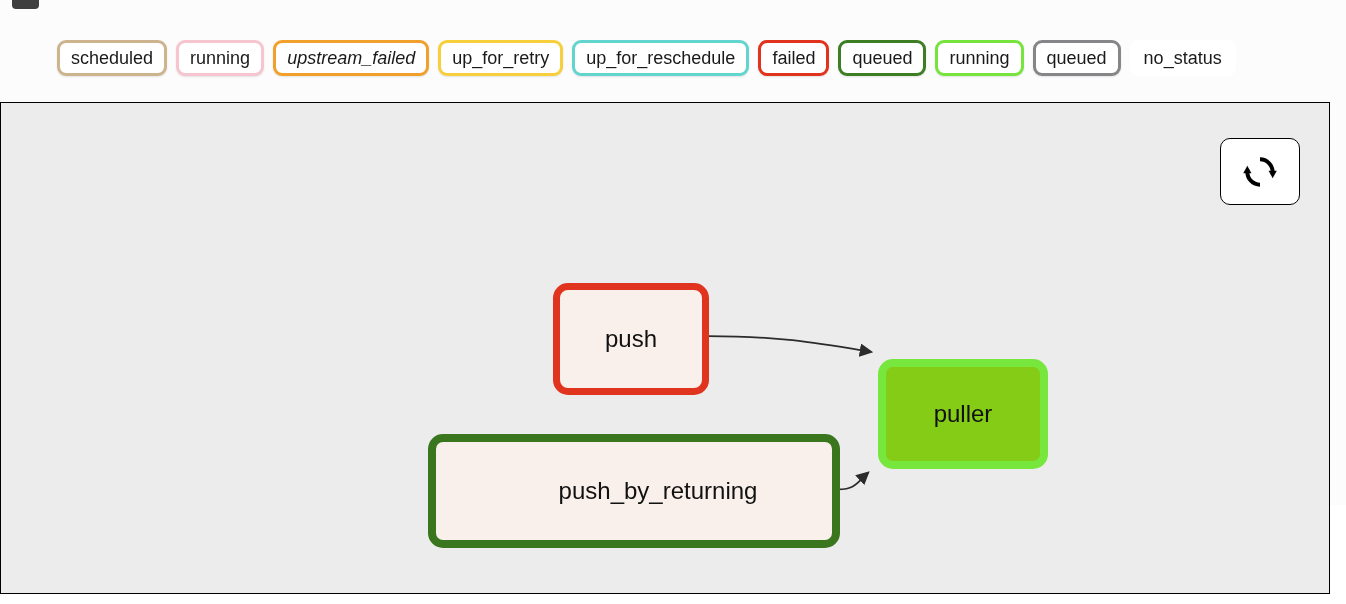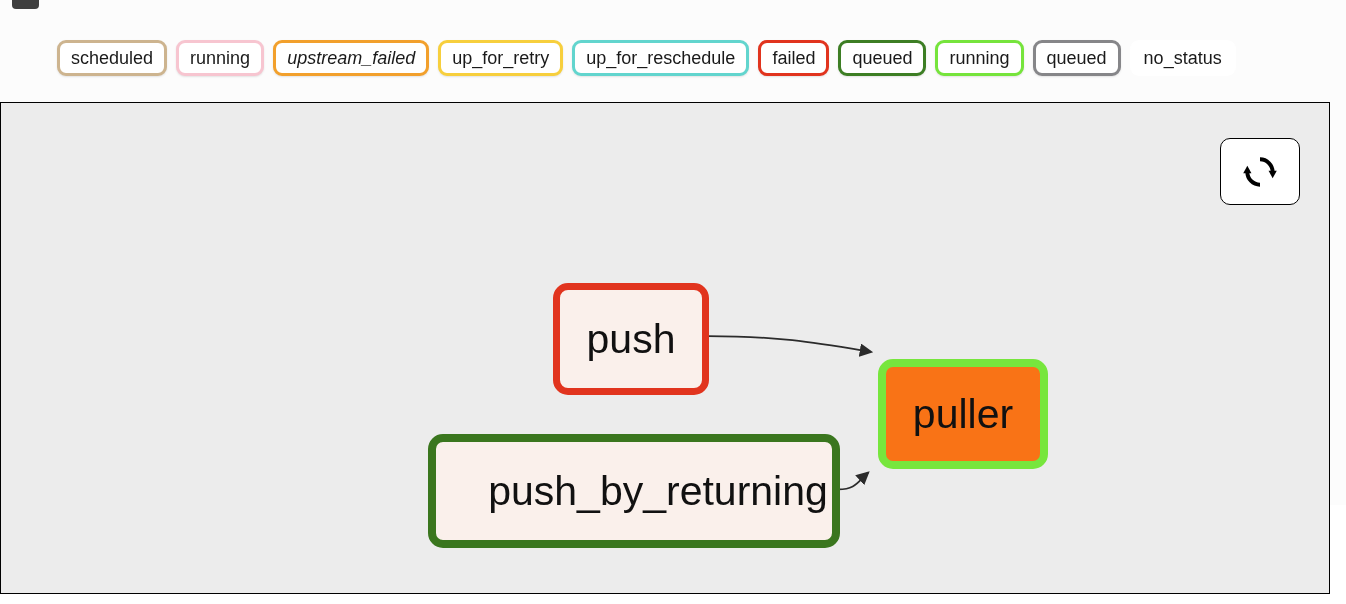--- a/index.html
+++ b/index.html
@@ -73,21 +73,21 @@
     position: absolute;
     z-index: 2;
     box-sizing: border-box;
     border: 7px solid #888;
     border-radius: 15px;
     background: #faf0eb;
     display: flex;
     align-items: center;
     justify-content: center;
     color: #111111;
-    font-size: 41px;
+    font-size: 24px;
     cursor: pointer;
   }
   #node-push   { left: 552px; top: 180px; width: 156px; height: 112px; }
   #node-pbr    { left: 427px; top: 331px; width: 412px; height: 114px; border-width: 8px; padding-left: 48px; }
   #node-puller { left: 877px; top: 256px; width: 170px; height: 110px; border-width: 8px; }
   .node-label { white-space: nowrap; }
   
   .refresh-btn {
     position: absolute;
     right: 29px;
@@ -138,21 +138,21 @@
     </svg>
 
     <div class="node" id="node-push" style="border-color: rgb(225, 52, 30); background: rgb(250, 240, 235);">
       <span class="node-label">push</span>
     </div>
 
     <div class="node" id="node-pbr" style="border-color: rgb(58, 118, 30); background: rgb(250, 240, 235);">
       <span class="node-label">push_by_returning</span>
     </div>
 
-    <div class="node" id="node-puller" style="border-color: rgb(119, 230, 61); background: #f97316;">
+    <div class="node" id="node-puller" style="border-color: rgb(119, 230, 61); background: #84cc16;">
       <span class="node-label">puller</span>
     </div>
 
     <button class="refresh-btn" type="button">
       <svg viewBox="0 0 24 24" width="38" height="38" xmlns="http://www.w3.org/2000/svg">
         <path d="M12 4 A8 8 0 0 1 20 12" fill="none" stroke="#000000" stroke-width="2.5"></path>
         <polygon points="17.4,11.2 22.6,11.2 20,15.9" fill="#000000"></polygon>
         <path d="M12 20 A8 8 0 0 1 4 12" fill="none" stroke="#000000" stroke-width="2.5"></path>
         <polygon points="1.4,12.8 6.6,12.8 4,8.1" fill="#000000"></polygon>
       </svg>

